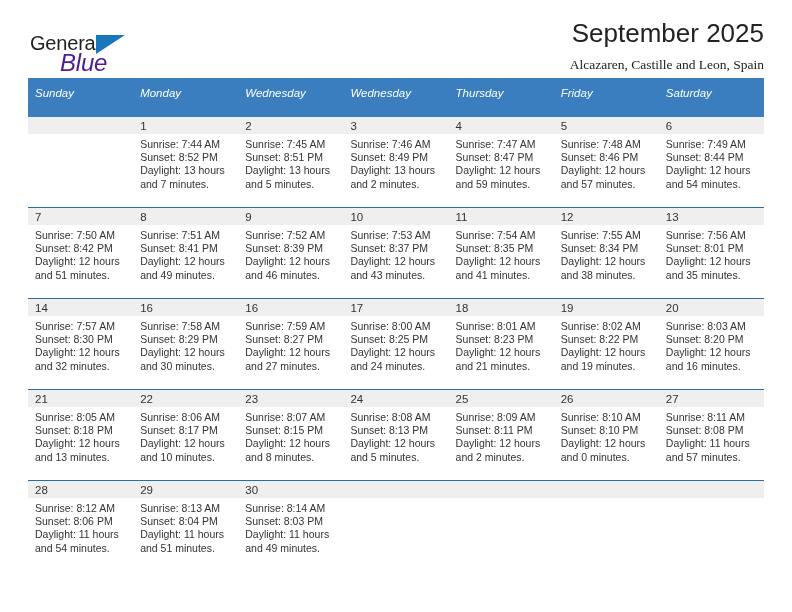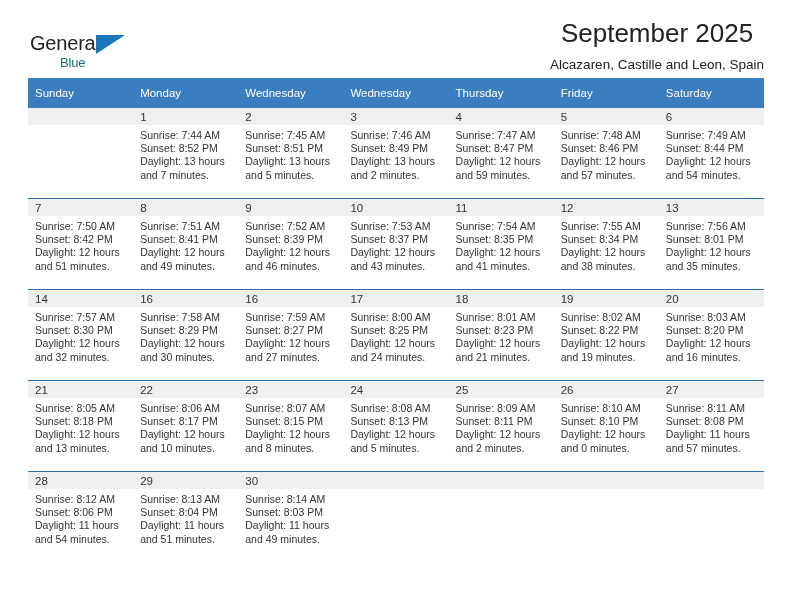--- a/index.html
+++ b/index.html
@@ -52,61 +52,64 @@
     top: 3px;
     width: 0;
     height: 0;
     border-left: 29px solid #1b75bb;
     border-bottom: 19px solid transparent;
   }
   .logo-blue {
     position: absolute;
     left: 32px;
     top: 20px;
-    font-size: 13px;
+    font-size: 24px;
     letter-spacing: -0.2px;
-    color: #0f766e;
+    color: #4c1d95;
     line-height: 22px;
+    font-style: italic;
   }
 
   .titles {
     margin-top: 18px;
-    text-align: center;
+    text-align: right;
   }
   .cal-title {
     font-size: 26px;
     color: #222222;
     line-height: 30px;
     font-weight: normal;
     margin: 0;
   }
   .cal-subtitle {
     font-size: 13.5px;
     color: #222222;
     line-height: 18px;
     margin: 8px 0 0 0;
     font-weight: normal;
+    font-family: Liberation Serif, serif;
   }
 
   
   .calendar {
     width: 736px;
     border-collapse: collapse;
     table-layout: fixed;
   }
 
   .dow-row th {
     background: #3a7ebf;
     color: #ffffff;
     font-size: 11.5px;
     font-weight: normal;
     text-align: left;
-    padding: 5px 0 5px 7px;
+    padding: 5px 0 14px 7px;
     height: 20px;
     border: none;
+    font-style: italic;
   }
 
   .week-row > td {
     vertical-align: top;
     padding: 0;
     border-top: 1.6px solid #2e6da4;
     height: 90px;
     box-sizing: border-box;
   }
   .week-row.first > td {

